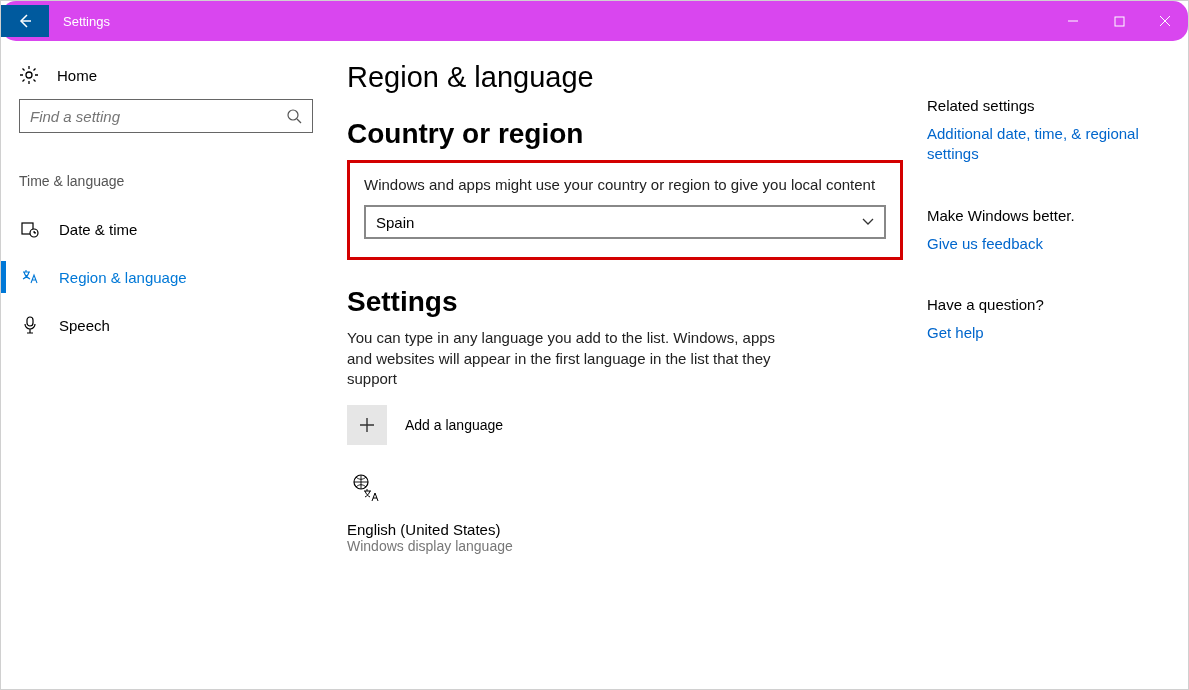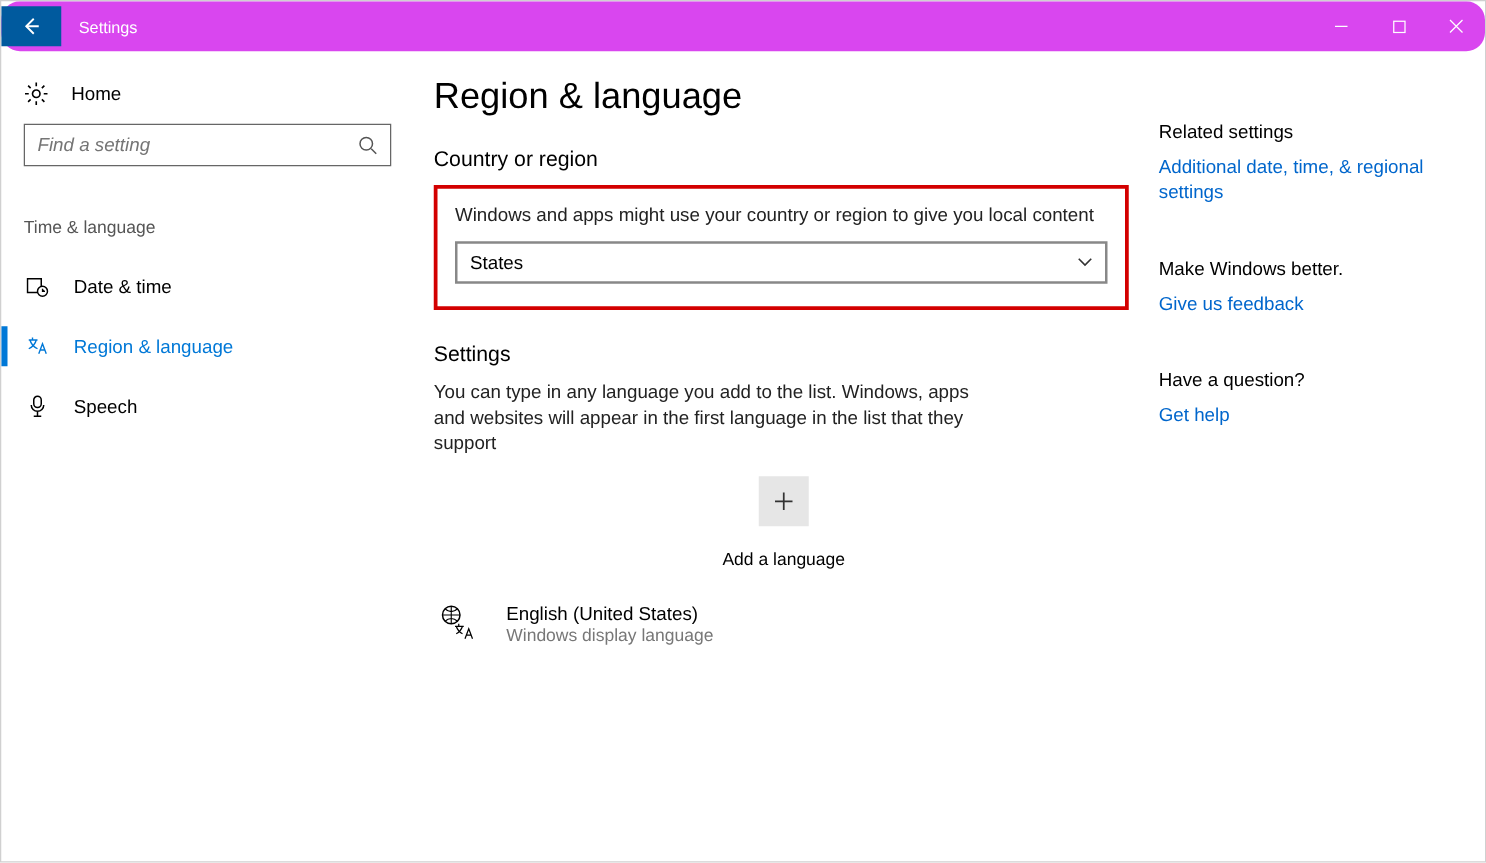--- a/index.html
+++ b/index.html
@@ -83,44 +83,44 @@
     width: 5px; background: #0078d7;
   }
   .main {
     flex: 1;
     padding: 20px 10px 0 16px;
     display: flex;
   }
   .main-left { width: 560px; }
   .main-right { flex: 1; padding-left: 20px; padding-top: 36px; }
   h1 { font-weight: 300; font-size: 29px; margin-bottom: 24px; }
-  h2 { font-weight: 400; font-size: 17px; margin-bottom: 10px; }
+  h2 { font-weight: 700; font-size: 28px; margin-bottom: 10px; }
   .highlight-box {
     border: 3px solid #d30000;
     padding: 12px 14px 18px 14px;
     margin-bottom: 26px;
     width: 556px;
   }
   .desc { font-size: 15px; color: #222; margin-bottom: 10px; line-height: 1.35; }
   .select-box {
     border: 2px solid #888;
     height: 34px;
     display: flex; align-items: center; justify-content: space-between;
     padding: 0 10px;
     font-size: 15px;
   }
   .lang-desc { font-size: 15px; color:#222; width: 430px; line-height:1.35; margin-bottom: 16px; }
   .add-lang-row {
-    display: flex; align-items: center; gap: 18px; margin-bottom: 28px; flex-direction: column;
+    display: flex; align-items: center; gap: 18px; margin-bottom: 28px;
   }
   .add-tile {
     width: 40px; height: 40px; background: #e6e6e6;
     display:flex; align-items:center; justify-content:center;
   }
-  .lang-row { display:flex; gap:18px; align-items:flex-start; }
+  .lang-row { display:flex; gap:18px; align-items:flex-start;flex-direction:column; }
   .lang-icon { width: 40px; display:flex; justify-content:center; }
   .lang-title { font-size: 15px; }
   .lang-sub { font-size: 14px; color: #777; text-align: center; }
   .aside-head { font-size: 15px; margin-bottom: 10px; }
   .aside-link { color: #0066cc; font-size: 15px; margin-bottom: 42px; display:block; line-height:1.35; }
   .aside-group { margin-bottom: 24px; }
   svg { display:block; }
 </style>
 </head>
 <body>
@@ -208,21 +208,21 @@
   </div>
 
   <div class="main">
     <div class="main-left">
       <h1>Region &amp; language</h1>
 
       <h2>Country or region</h2>
       <div class="highlight-box">
         <div class="desc">Windows and apps might use your country or region to give you local content</div>
         <div class="select-box">
-          <span>States</span>
+          <span>Spain</span>
           <span>
             <svg width="12" height="8" viewBox="0 0 12 8">
                 <path d="M1 1l5 5 5-5" stroke="#333" stroke-width="1.3" fill="none"></path>
               </svg>
           </span>
         </div>
       </div>
 
       <h2>Settings</h2>
       <div class="lang-desc">You can type in any language you add to the list. Windows, apps and websites will appear in the first language in the list that they support</div>

